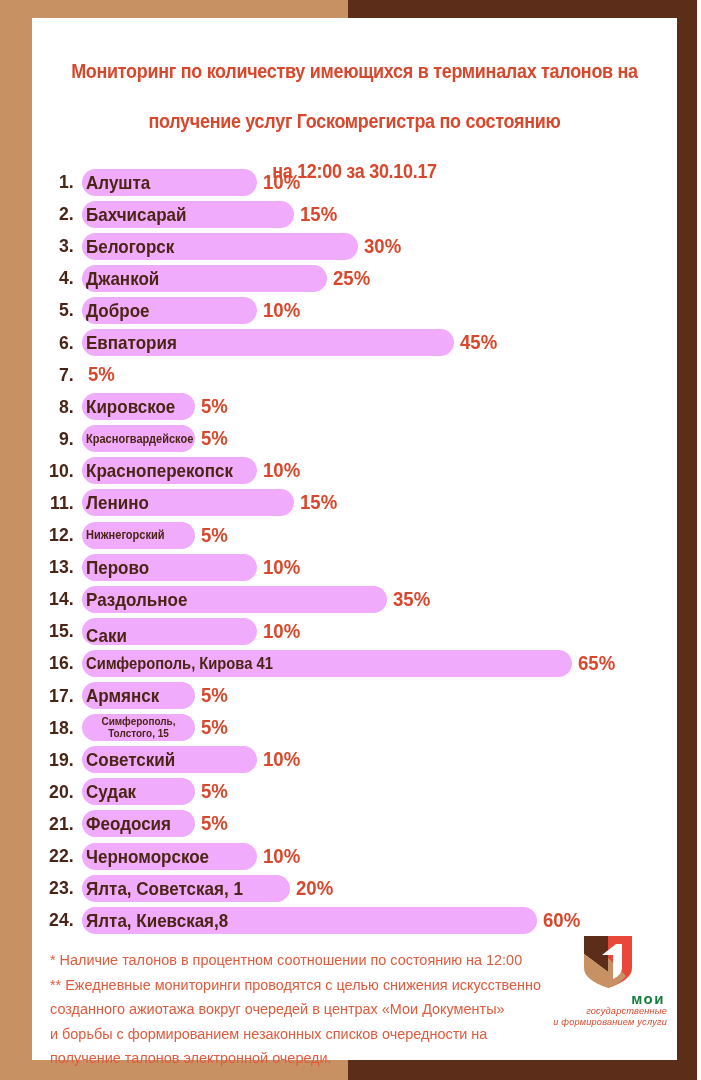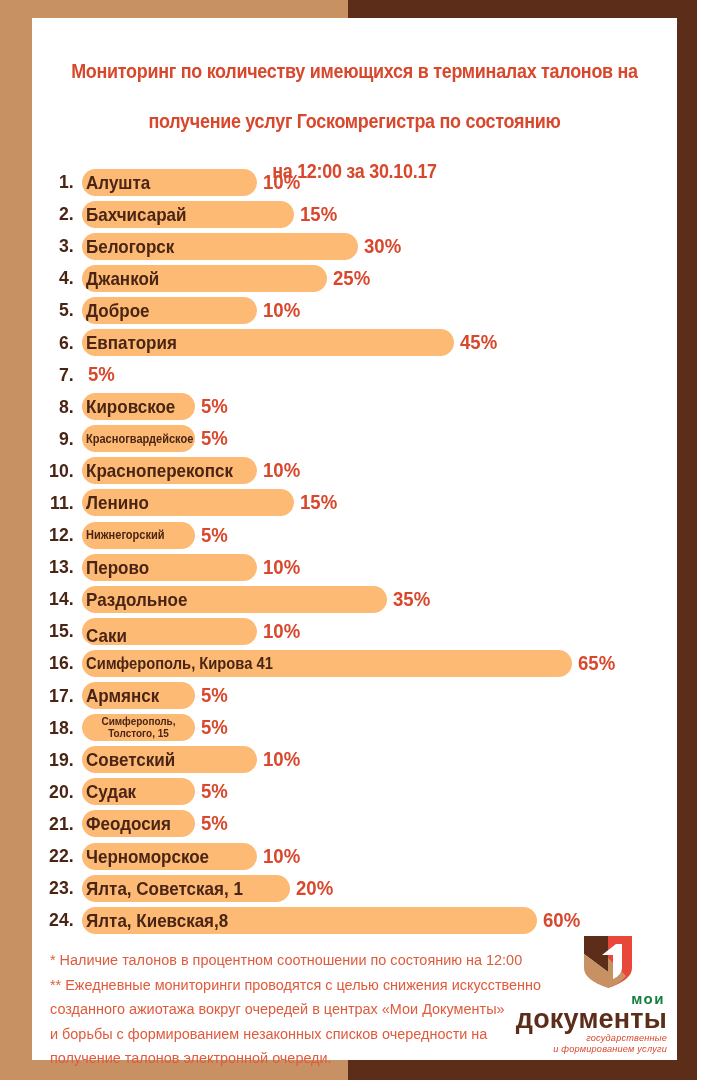--- a/index.html
+++ b/index.html
@@ -77,21 +77,21 @@
   }
   .bar-wrap{
     position:relative;
     display:flex;
     align-items:center;
     flex:0 0 auto;
   }
   .bar{
     position:relative;
     height:27px;
-    background:#fdba74;
+    background:#f0abfc;
     border-radius:13.5px;
     display:flex;
     align-items:center;
     box-sizing:border-box;
     padding-left:4px;
     padding-right:4px;
     overflow:hidden;
   }
   .bar-label{
     color:#4a2414;
@@ -420,20 +420,19 @@
         <svg viewBox="0 0 52 56" width="52" height="56" aria-hidden="true">
           <path d="M26 2 L50 2 L50 34 Q50 46 26 54 Z" fill="#e8483a"></path>
           <path d="M26 2 L2 2 L2 20 L26 38 Z" fill="#5c2e1a"></path>
           <path d="M2 20 L2 34 Q2 46 26 54 L26 38 Z" fill="#c89163"></path>
           <path d="M26 38 L26 54 Q38 50 44 42 L26 24 Z" fill="#c89163"></path>
           <path d="M34 10 L40 10 L40 34 Q40 41 31 45 L31 21 L20 21 Z" fill="#ffffff"></path>
         </svg>
       </div>
       <div class="logo-text">
         <span class="logo-moi">мои</span>
-        <span class="logo-doc">документы</span>
         <span class="logo-tag1">государственные</span>
         <span class="logo-tag2">и формированием услуги</span>
       </div>
     </div>
 
   </div>
 </div>
 
 </body></html>

